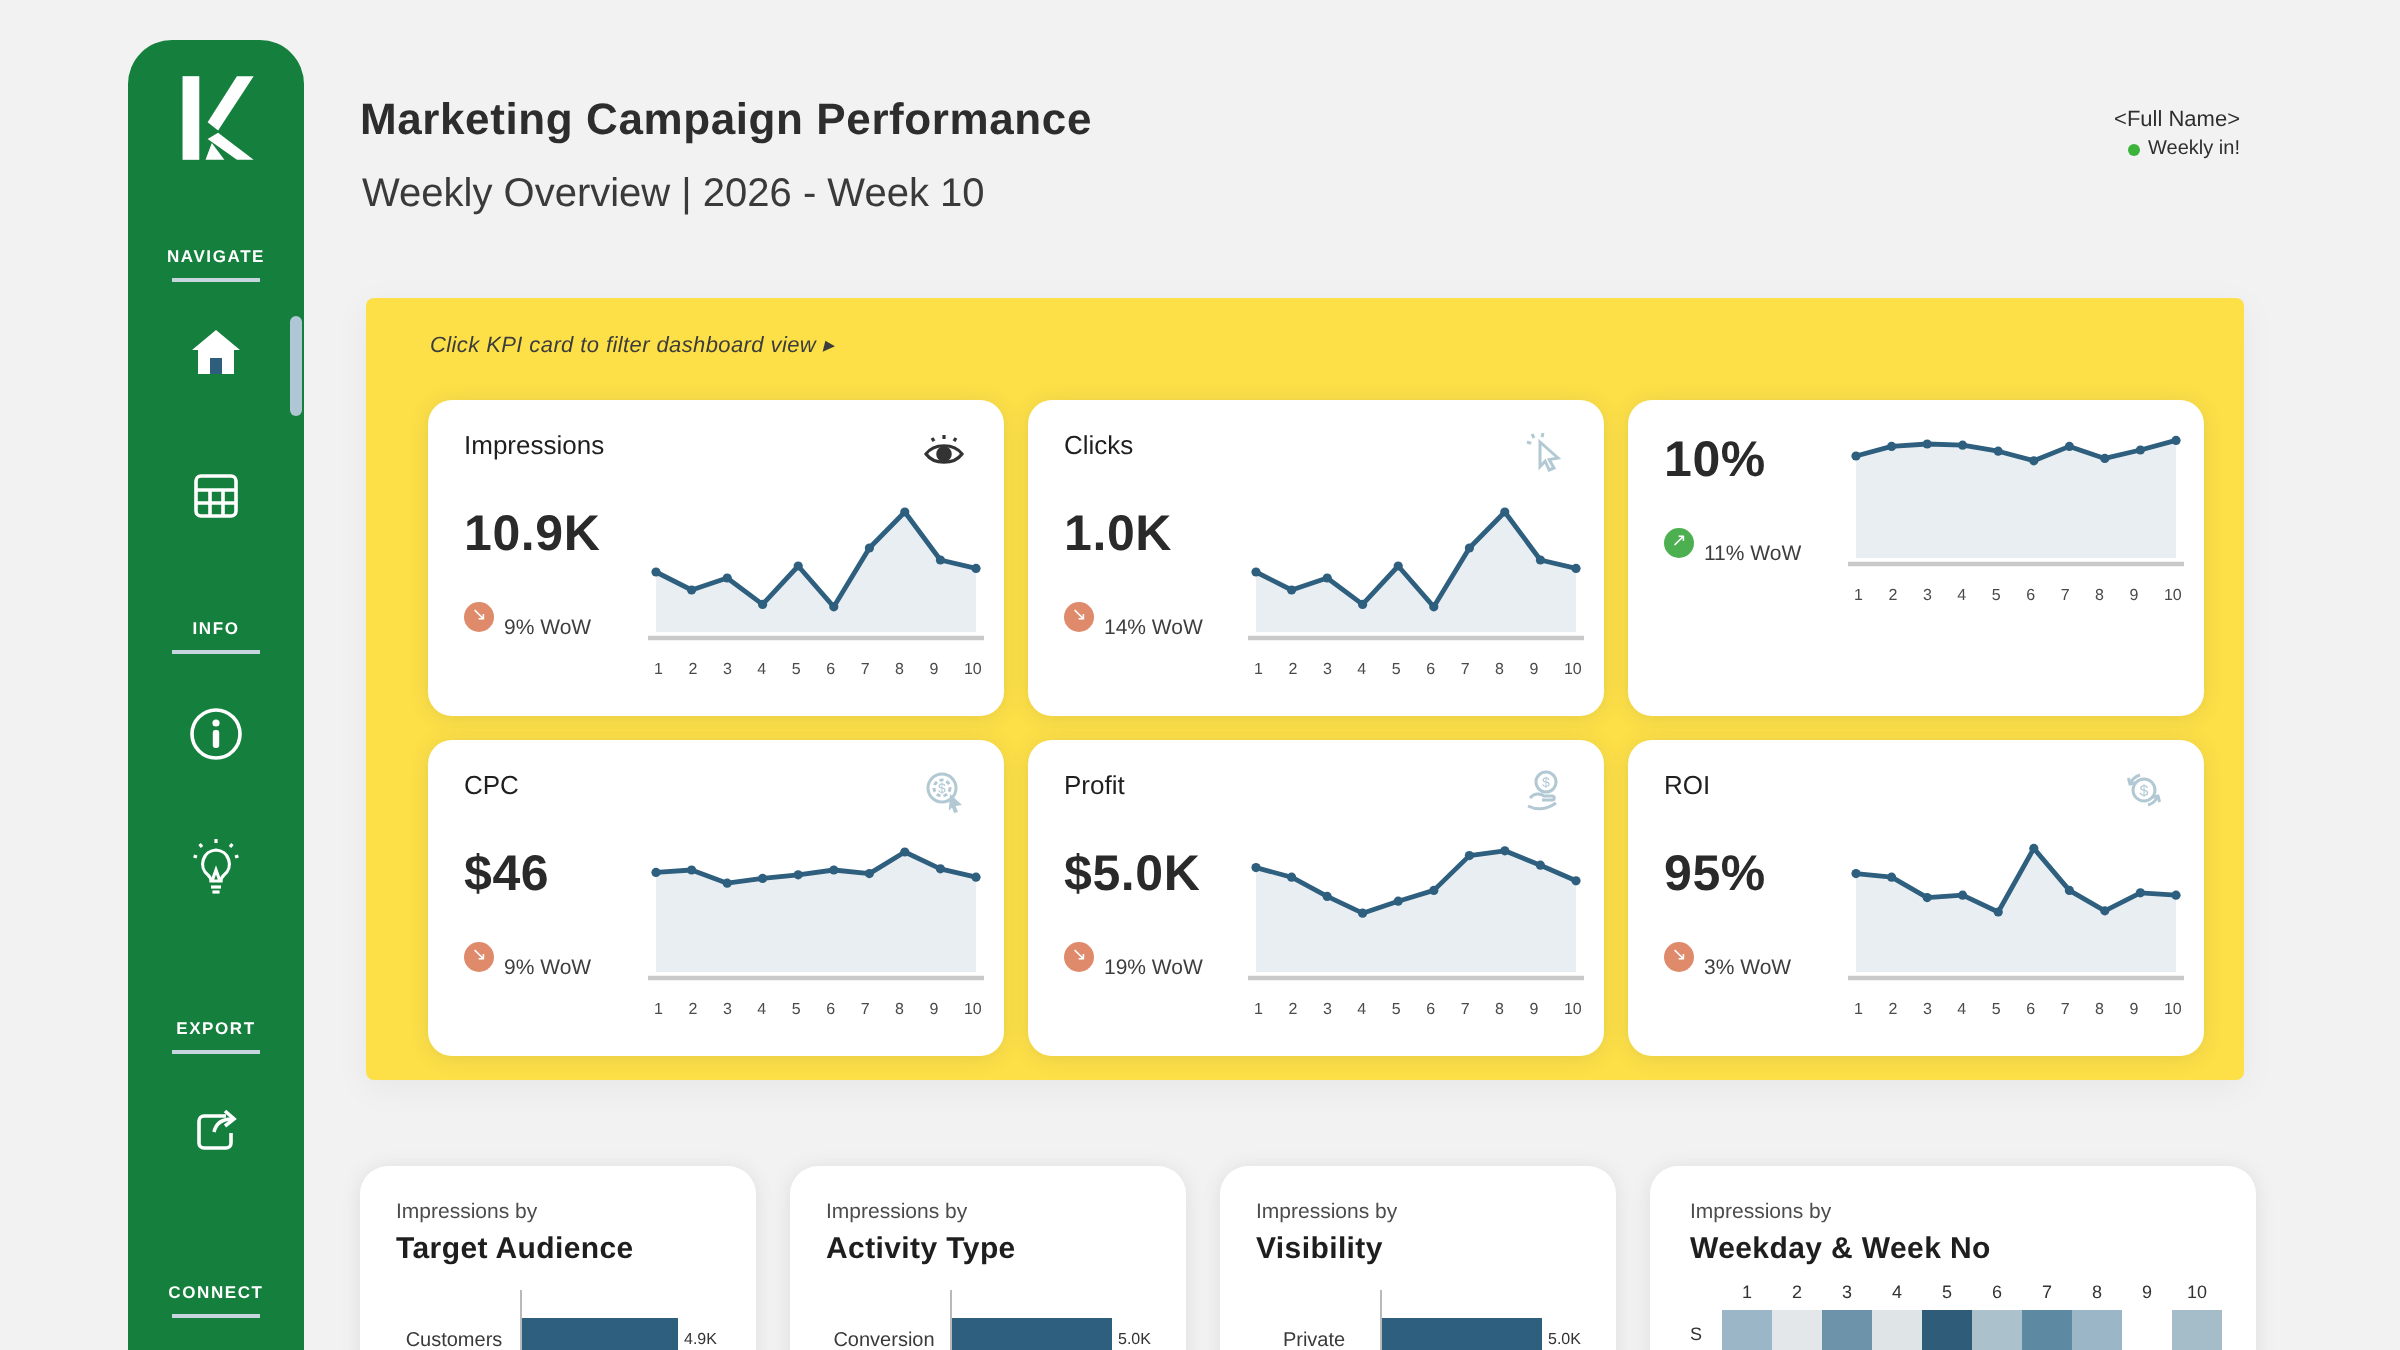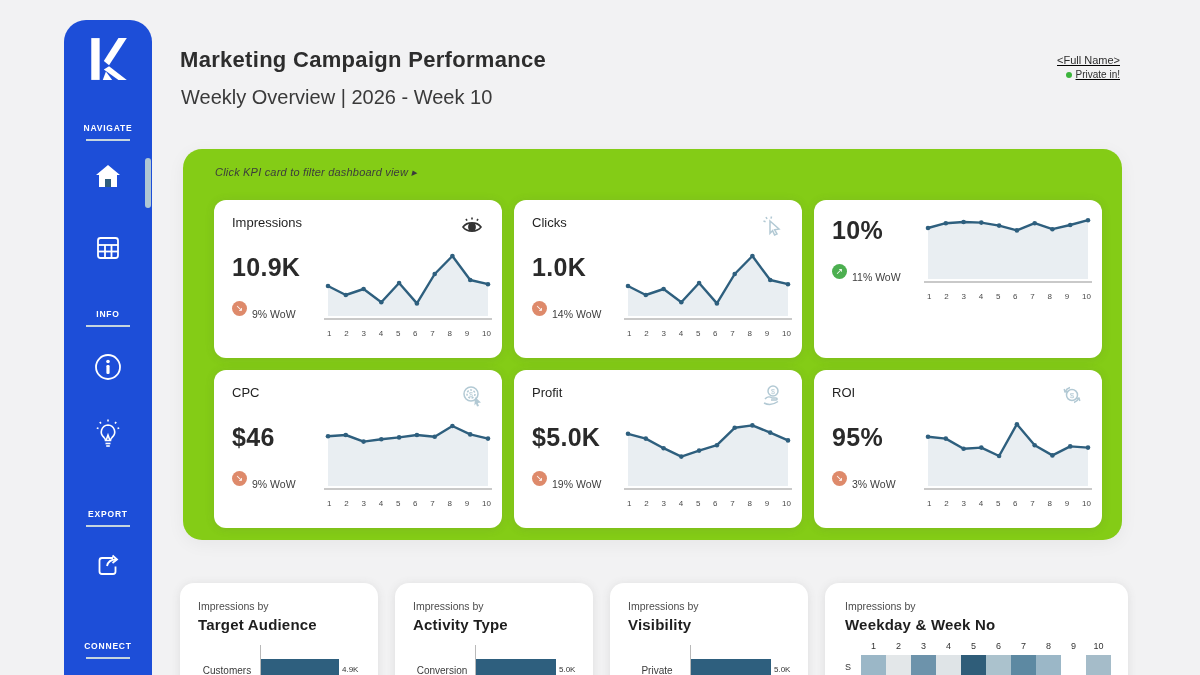--- a/index.html
+++ b/index.html
@@ -1,41 +1,41 @@
 <!DOCTYPE html>
 <html><head>
 <meta charset="utf-8">
 <style>
   * { margin:0; padding:0; box-sizing:border-box; }
   html,body { width:1200px; height:675px; overflow:hidden; }
   body { background:#F2F2F3; font-family:"Liberation Sans", sans-serif; position:relative; }
 
   
   .sidebar { position:absolute; left:64px; top:20px; width:88px; height:655px;
-    background:#1d4ed8; border-radius:22px 22px 0 0; }
+    background:#15803d; border-radius:22px 22px 0 0; }
   .side-item { position:absolute; left:0; right:0; display:flex; justify-content:center; }
   .nav-label { position:absolute; left:0; right:0; text-align:center; color:#fff;
     font-size:8.5px; font-weight:bold; letter-spacing:0.8px; }
   .nav-line { position:absolute; left:22px; width:44px; height:1.5px; background:#C6D5DE; }
   .side-scroll { position:absolute; right:1px; top:138px; width:6px; height:50px;
     border-radius:3px; background:#AFC7D4; }
 
   
   .page-title { position:absolute; left:180px; top:47px; font-size:22px; font-weight:bold;
     color:#2D2D2D; letter-spacing:0.3px; }
   .page-subtitle { position:absolute; left:181px; top:86px; font-size:20px; color:#3A3A3A; }
-  .user-block { position:absolute; right:80px; top:54px; text-align:center;text-decoration:underline; }
+  .user-block { position:absolute; right:80px; top:54px; text-align:center; }
   .user-name { font-size:11px; color:#2E2E2E; }
   .login-row { margin-top:3px; font-size:10px; color:#2E2E2E; display:flex;
     align-items:center; justify-content:flex-end; gap:4px; }
   .dot { width:6px; height:6px; border-radius:50%; display:inline-block; }
 
   
   .main-panel { position:absolute; left:183px; top:149px; width:939px; height:391px;
-    background:#84cc16; border-radius:19px; box-shadow:0 4px 18px rgba(0,0,0,0.05); }
+    background:#fde047; border-radius:4px; box-shadow:0 4px 18px rgba(0,0,0,0.05); }
   .kpi-instruction { position:absolute; left:32px; top:17px; font-size:11px; font-style:italic;
     color:#3C3C3C; letter-spacing:0.2px; }
 
   .kpi-card { position:absolute; width:288px; height:158px; background:#fff;
     border-radius:12px; box-shadow:0 1px 10px rgba(80,80,80,0.14); cursor:pointer; }
   .k0 { left:31px;  top:51px; }  .k1 { left:331px; top:51px; }  .k2 { left:631px; top:51px; }
   .k3 { left:31px;  top:221px; } .k4 { left:331px; top:221px; } .k5 { left:631px; top:221px; }
 
   .kpi-head { display:flex; justify-content:space-between; align-items:flex-start;
     padding:15px 18px 0 18px; }
@@ -149,21 +149,21 @@
   <div class="nav-label" style="top:621px;">CONNECT</div>
   <div class="nav-line" style="top:637px;"></div>
 </div>
 
 <div class="page-title">Marketing Campaign Performance</div>
 <div class="page-subtitle">Weekly Overview | 2026 - Week 10</div>
 <div class="user-block">
   <div class="user-name">&lt;Full Name&gt;</div>
   <div class="login-row">
     <span class="dot" style="background:#3CB43C;"></span>
-    <span>Private in!</span>
+    <span>Weekly in!</span>
   </div>
 </div>
 
 <div class="main-panel">
   <div class="kpi-instruction">Click KPI card to filter dashboard view ▸</div>
 
   <div class="kpi-card k0">
     <div class="kpi-head">
       <span class="kpi-title">Impressions</span>
       <svg class="kpi-icon" viewBox="0 0 24 24" fill="none" stroke="#333" stroke-width="1.6">

